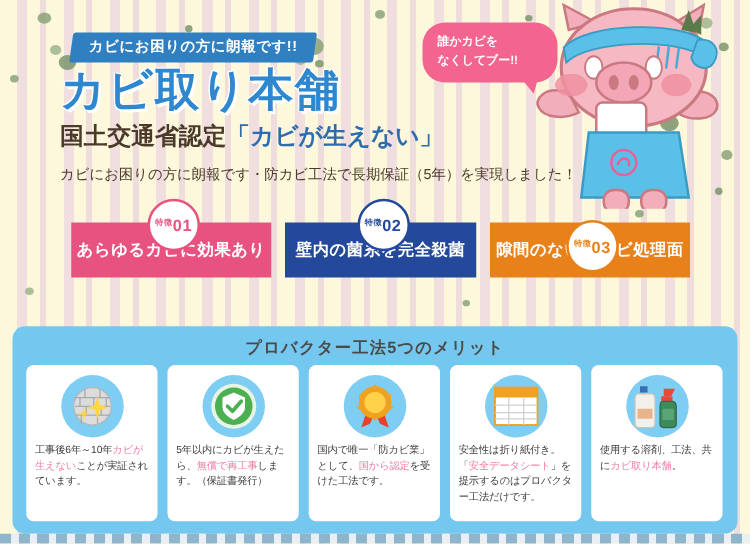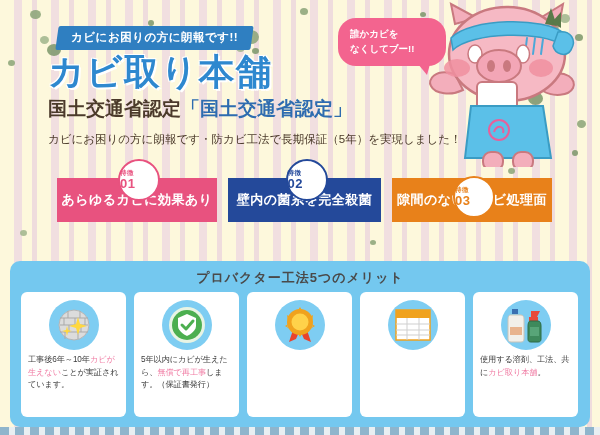--- a/index.html
+++ b/index.html
@@ -75,21 +75,21 @@
     display:flex;align-items:center;justify-content:center;
     color:#fff;font-size:13px;font-weight:bold;letter-spacing:.5px;
   }
   .feat.f1{left:57px;width:160px;background:#e8527f;}
   .feat.f2{left:228px;width:153px;background:#24499a;}
   .feat.f3{left:392px;width:160px;background:#e8811a;}
   .badge{
     position:absolute;top:-19px;left:50%;margin-left:-19px;
     width:38px;height:38px;border-radius:50%;
     background:#fff;border:2px solid;
-    display:flex;flex-direction:column;align-items:flex-start;justify-content:center;
+    display:flex;flex-direction:row;align-items:center;justify-content:center;
     line-height:1;
   }
   .badge .lb{font-size:6.5px;font-weight:bold;margin-bottom:1px;}
   .badge .nm{font-size:13px;font-weight:bold;}
   .f1 .badge{border-color:#e8527f;color:#e8527f;}
   .f2 .badge{border-color:#24499a;color:#24499a;}
   .f3 .badge{border-color:#e8811a;color:#e8811a;margin-top:17px;}
 
   
   .panel{
@@ -152,21 +152,21 @@
   <div class="spot" style="left:508px;top:168px;width:7px;height:6px;"></div>
   <div class="spot lite" style="left:20px;top:230px;width:7px;height:6px;"></div>
   <div class="spot" style="left:370px;top:240px;width:6px;height:5px;"></div>
 
   <div class="ribbon">
     <span>カビにお困りの方に朗報です!!</span>
   </div>
 
   <div class="maintitle">カビ取り本舗</div>
 
-  <div class="subtitle"><span>国土交通省認定</span><span class="hl">「国土交通省認定」</span></div>
+  <div class="subtitle"><span>国土交通省認定</span><span class="hl">「カビが生えない」</span></div>
 
   <div class="leadtext">カビにお困りの方に朗報です・防カビ工法で長期保証（5年）を実現しました！</div>
 
   <div class="bubble">
     <div>誰かカビを</div>
     <div>なくしてブー!!</div>
   </div>
 
   <svg class="pig" viewBox="0 0 170 165">
 
@@ -284,36 +284,38 @@
               <path d="M19 1 L22 6 L19 4 L16 6 Z"></path>
               <path d="M32 9 L31 15 L30 11 L27 12 Z"></path>
               <path d="M6 9 L11 12 L8 11 L7 15 Z"></path>
               <path d="M34 20 L29 23 L32 20 L29 17 Z"></path>
               <path d="M4 20 L9 17 L6 20 L9 23 Z"></path>
               <path d="M19 31 L16 26 L19 28 L22 26 Z"></path>
             </g>
             <circle cx="19" cy="16" r="8.5" fill="#ffd24a"></circle>
           </svg>
         </div>
+        <div class="tx"><span>国内で唯一「防カビ業」として、</span><span class="p">国から認定</span><span>を受けた工法です。</span></div>
       </div>
 
       <div class="card">
         <div class="ic">
           <svg width="36" height="32" viewBox="0 0 36 32">
             <rect x="1" y="1" width="34" height="30" fill="#ffffff" stroke="#f0a21e" stroke-width="1.5"></rect>
             <rect x="1" y="1" width="34" height="8" fill="#f0a21e"></rect>
             <g stroke="#cfcfcf" stroke-width="1">
               <line x1="1" y1="15" x2="35" y2="15"></line>
               <line x1="1" y1="21" x2="35" y2="21"></line>
               <line x1="1" y1="26" x2="35" y2="26"></line>
               <line x1="12" y1="9" x2="12" y2="31"></line>
               <line x1="24" y1="9" x2="24" y2="31"></line>
             </g>
           </svg>
         </div>
+        <div class="tx"><span>安全性は折り紙付き。「</span><span class="p">安全データシート</span><span>」を提示するのはプロバクター工法だけです。</span></div>
       </div>
 
       <div class="card">
         <div class="ic">
           <svg width="38" height="36" viewBox="0 0 38 36">
             <rect x="5" y="2" width="6" height="5" fill="#3a6fb0"></rect>
             <path d="M3 8 H14 C16 8 17 10 17 12 V32 C17 34 16 35 14 35 H4 C2 35 1 34 1 32 V12 C1 10 2 8 3 8 Z" fill="#f2f0ea" stroke="#c9c4b8" stroke-width="1"></path>
             <rect x="3" y="20" width="12" height="8" fill="#e8b48e"></rect>
             <path d="M24 4 L33 4 L30 10 L24 10 Z" fill="#e84a3a"></path>
             <path d="M22 10 L31 10 L31 14 L22 14 Z" fill="#e84a3a"></path>

